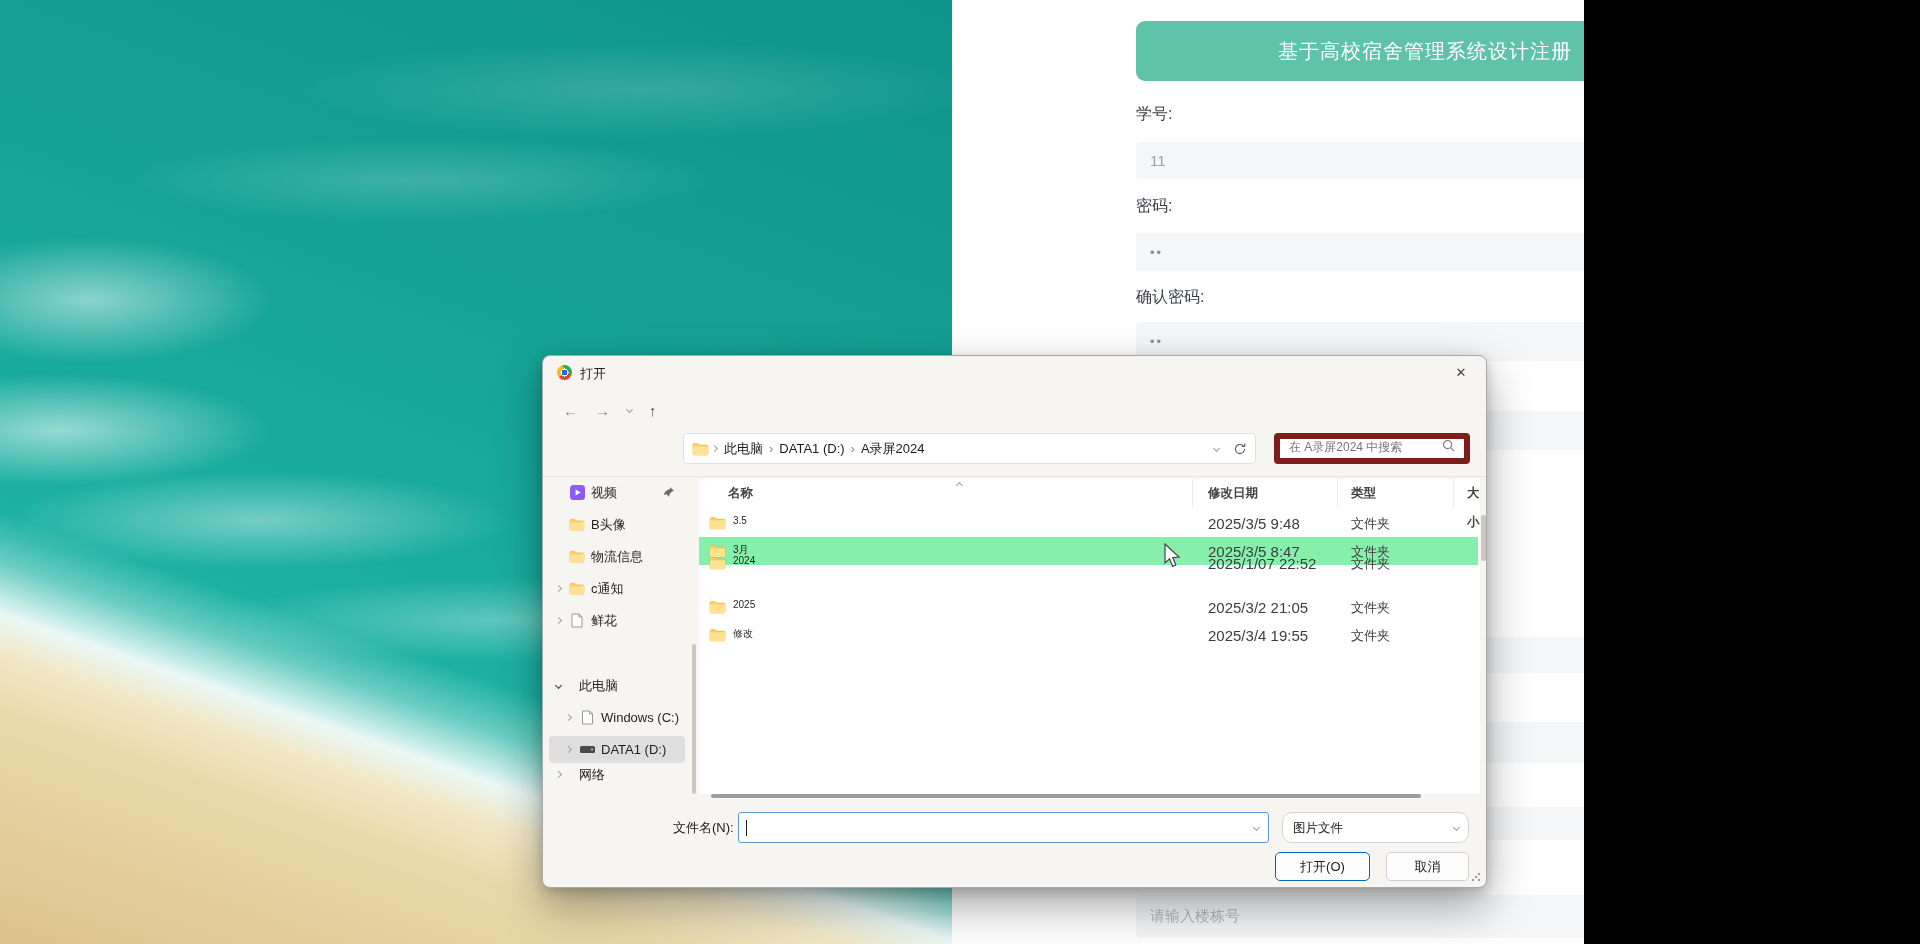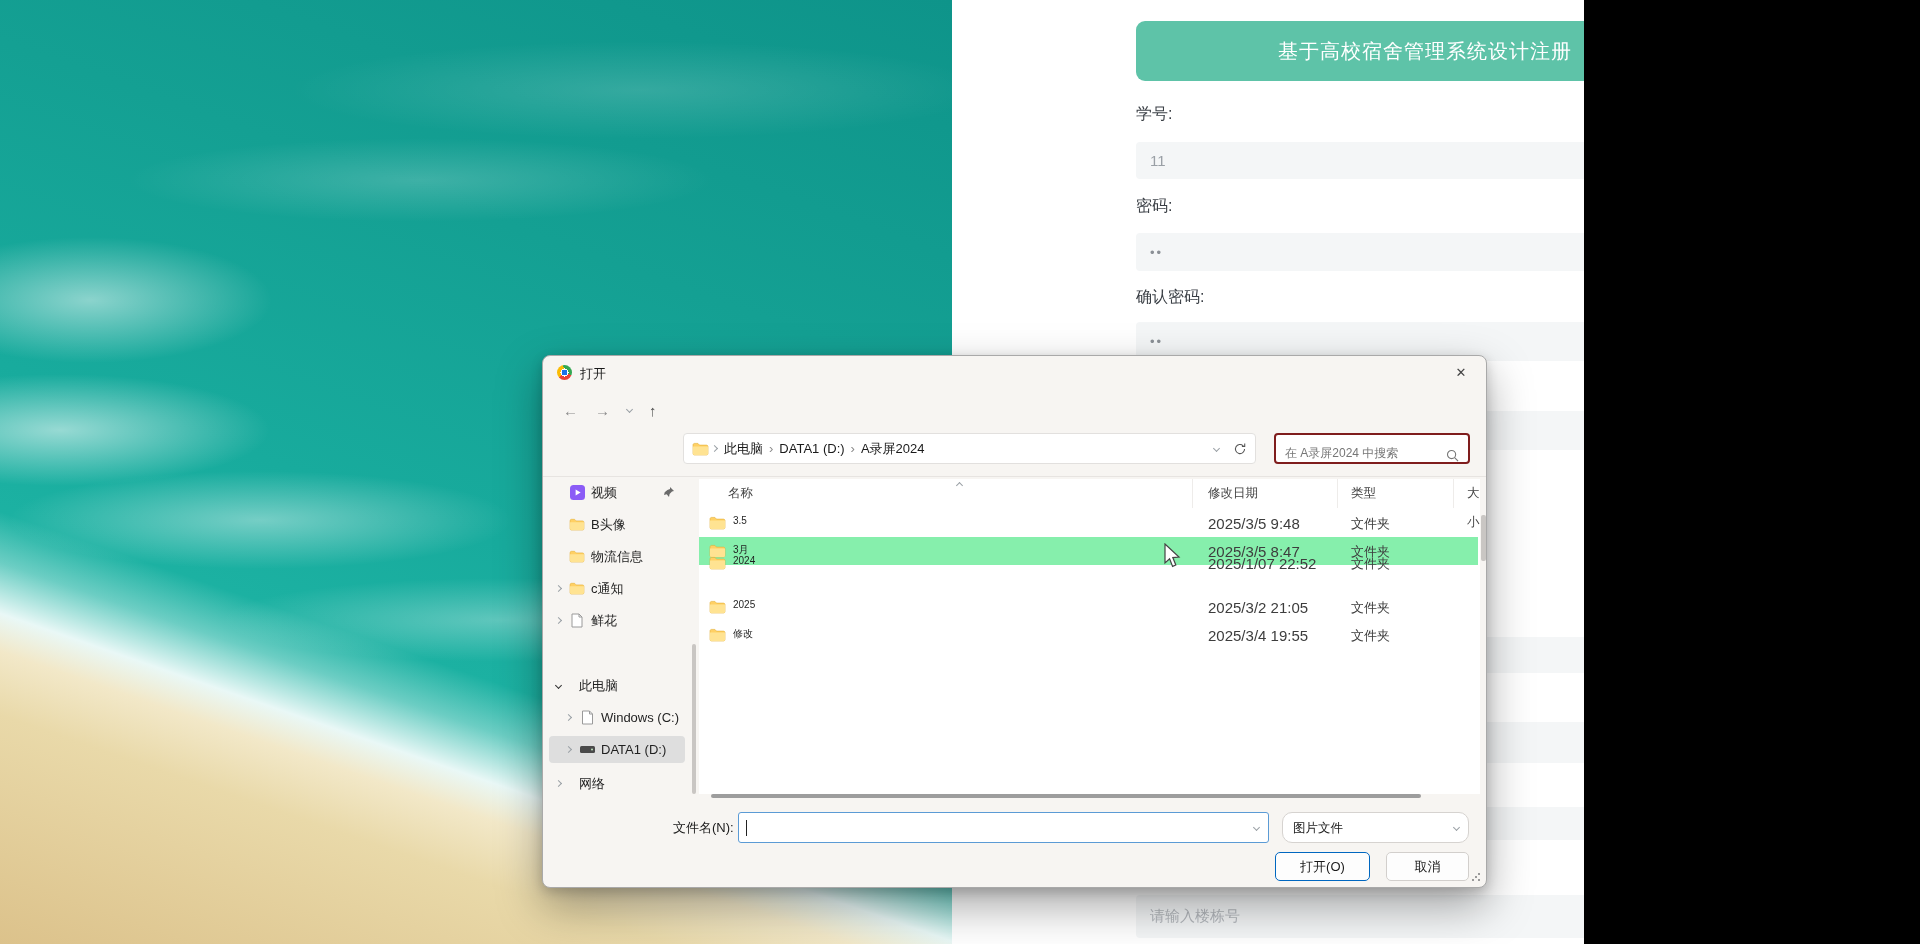--- a/index.html
+++ b/index.html
@@ -58,38 +58,38 @@
   .dlg-close { position:absolute; right:14px; top:7px; width:22px; height:20px; text-align:center;
     font-size:13px; color:#444; line-height:20px; }
   .nav-row { position:absolute; left:0; top:36px; width:100%; height:40px; }
   .nav-glyph { position:absolute; top:10px; font-size:15px; color:#8b8b8b; }
   .addr-bar { position:absolute; left:140px; top:41px; width:573px; height:31px; background:#fff;
     border:1px solid #e2e0de; border-radius:4px; display:flex; align-items:center; padding:0 8px; }
   .crumb { font-size:13px; color:#1a1a1a; padding:0 4px; white-space:nowrap; }
   .crumb-sep { color:#8b8b8b; font-size:13px; padding:0 2px; }
   .addr-chev { margin-left:auto; }
   .search-box { position:absolute; left:731px; top:41px; width:196px; height:31px; background:#fff;
-    border:2px solid #7f1d1d; border-radius:4px; display:flex; align-items:flex-end; padding:0 9px;
+    border:6px solid #7f1d1d; border-radius:4px; display:flex; align-items:flex-start; padding:0 9px;
     font-size:12px; color:#767676; }
   .toolbar { position:absolute; left:0; top:82px; width:100%; height:38px; }
   .tb-item { position:absolute; top:10px; font-size:13px; color:#222; }
   .tb-sep { position:absolute; left:0; right:0; top:120px; height:1px; background:#e7e4e1; }
 
   .sidebar { position:absolute; left:0; top:123px; width:148px; height:315px; }
   .sb-item { position:absolute; left:6px; width:136px; height:27px; display:flex; align-items:center;
     border-radius:4px; font-size:13px; color:#1f1f1f; }
   .sb-item.sel { background:#dedede; }
   .sb-expander { width:18px; display:flex; justify-content:center; flex:0 0 18px; }
   .sb-icon { width:20px; display:flex; justify-content:center; flex:0 0 20px; margin-right:4px; }
   .sb-pin { position:absolute; right:10px; top:7px; }
   .sb-scroll { position:absolute; left:148px; top:123px; width:6px; height:315px; }
   .sb-scroll .thumb { position:absolute; left:1px; top:165px; width:4px; height:150px; background:#c9c6c3; border-radius:2px; }
 
   .list { position:absolute; left:156px; top:123px; width:781px; height:315px; background:#fff; overflow:hidden; }
-  .hdr { position:absolute; top:0; height:29px; line-height:29px; font-size:12.5px; color:#444; }
+  .hdr { position:absolute; top:0; height:29px; line-height:29px; font-size:12.5px; color:#444;font-weight:bold; }
   .hdr-line { position:absolute; top:0; width:1px; height:29px; background:#eeecea; }
   .sort-chev { position:absolute; left:258px; top:4px; }
   .frow { position:absolute; left:0; width:779px; height:28px; }
   .frow.hover { background:#86efac;text-align:center; }
   .ficon { position:absolute; left:10px; top:7px; }
   .fname { position:absolute; left:34px; top:6px; font-size:10px; color:#1f1f1f; }
   .fdate { position:absolute; left:509px; top:6px; font-size:15px; color:#3d3d3d; }
   .ftype { position:absolute; left:652px; top:6px; font-size:13px; color:#3d3d3d; }
   .list-thumb { position:absolute; left:938px; top:159px; width:5px; height:46px; background:#c9c6c3; border-radius:2px; }
 
@@ -293,21 +293,21 @@
             <span class="chev right small lite"></span>
           </span>
         <span class="sb-icon">
             <svg width="15" height="7" viewBox="0 0 15 7">
               <rect x="0" y="0" width="15" height="7" rx="1.5" fill="#4a4a4a"></rect>
               <circle cx="12" cy="3.5" r="1" fill="#bfe3c0"></circle>
             </svg>
           </span>
         <span>DATA1 (D:)</span>
       </div>
-      <div class="sb-item" style="top:291px">
+      <div class="sb-item" style="top:282px">
         <span class="sb-expander">
             <span class="chev right small lite"></span>
           </span>
         <span style="width:12px"></span>
         <span>网络</span>
       </div>
     </div>
     <div class="sb-scroll">
         <div class="thumb"></div>
       </div>

